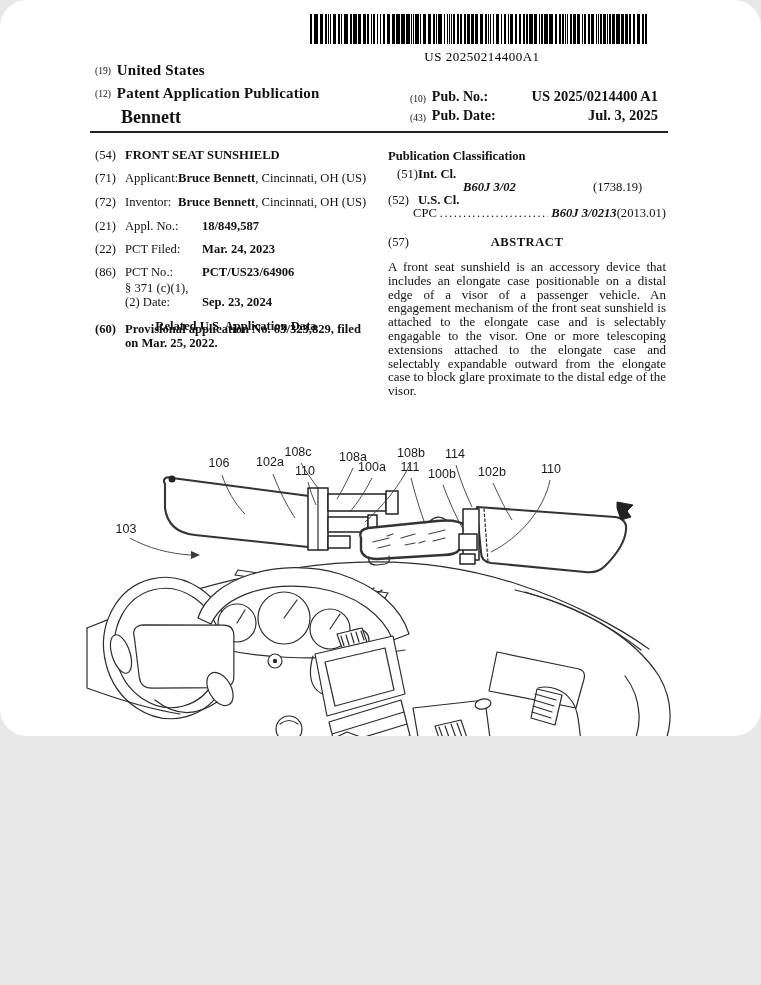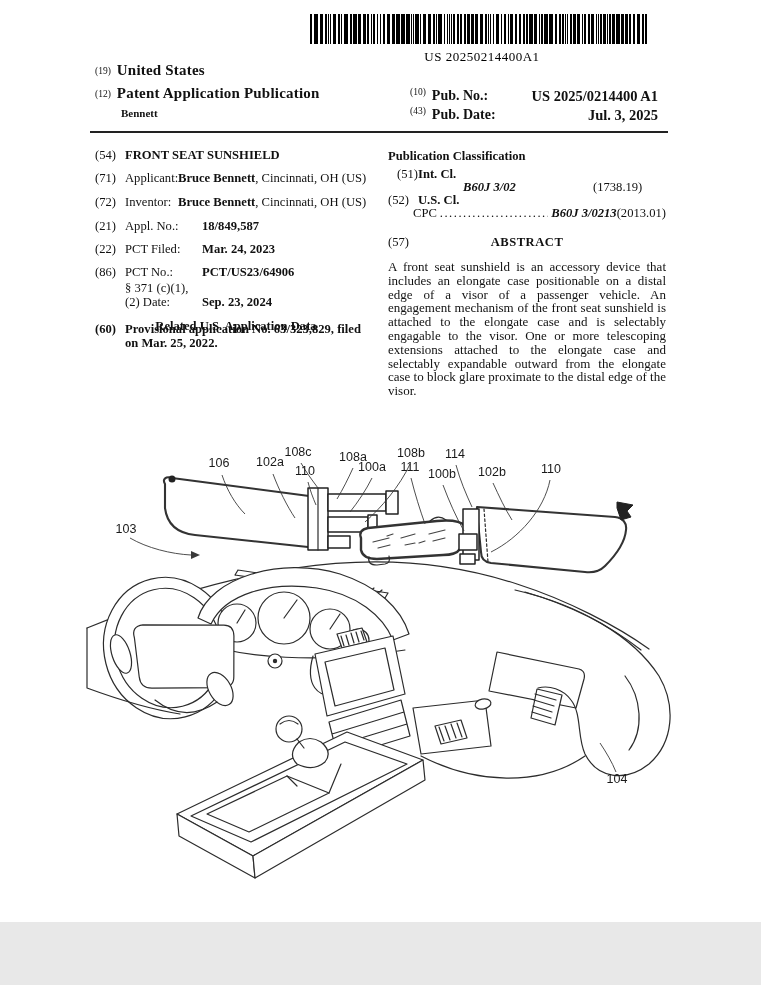--- a/index.html
+++ b/index.html
@@ -1,32 +1,33 @@
 <!DOCTYPE html>
 <html><head>
 <meta charset="utf-8">
 <style>
   html,body{margin:0;padding:0;background:#e8e8e8;}
   .page{
-    position:relative; width:761px; height:922px; background:#ffffff;
+    position:relative; width:761px; height:736px; background:#ffffff;
     font-family:"Liberation Serif", serif; color:#111; overflow:hidden;
     margin:0 auto;
+    border-radius:27px;
   }
   .abs{position:absolute;}
   
   .barcode-wrap{left:308px; top:14px; width:348px; text-align:center;}
   .barcode-text{font-size:13px; letter-spacing:.5px; margin-top:1px; color:#000;}
   
   .code{font-size:9.5px; color:#111; margin-right:6px; position:relative; top:-1px;}
   .hdr-big{font-size:15px; font-weight:bold; letter-spacing:.2px;}
   .hdr-line1{left:95px; top:61px;}
   .hdr-line2{left:95px; top:84px;}
-  .hdr-name{left:121px; top:107px; font-size:11px; font-weight:bold;}
+  .hdr-name{left:121px; top:107px; font-size:18px; font-weight:bold;}
   .hdr-right{left:410px; top:88px; width:248px;}
-  .pub-row{display:flex; align-items:flex-start; margin-bottom:2px;}
+  .pub-row{display:flex; align-items:flex-end; margin-bottom:2px;}
   .pub-label{font-size:14px; font-weight:bold; white-space:nowrap;}
   .pub-value{font-size:14.5px; font-weight:bold; margin-left:auto; white-space:nowrap;}
   .rule{left:90px; top:131px; width:578px; height:0; border-top:2px solid #222;}
   
   .bib{font-size:12.6px; line-height:1.12;}
   .bib .c{display:inline-block; width:30px; vertical-align:top;}
   .bib .lab{display:inline-block; vertical-align:top;}
   .b{font-weight:bold;}
   .bi{font-weight:bold; font-style:italic;}
   .row54{left:95px; top:148px; width:285px;}

